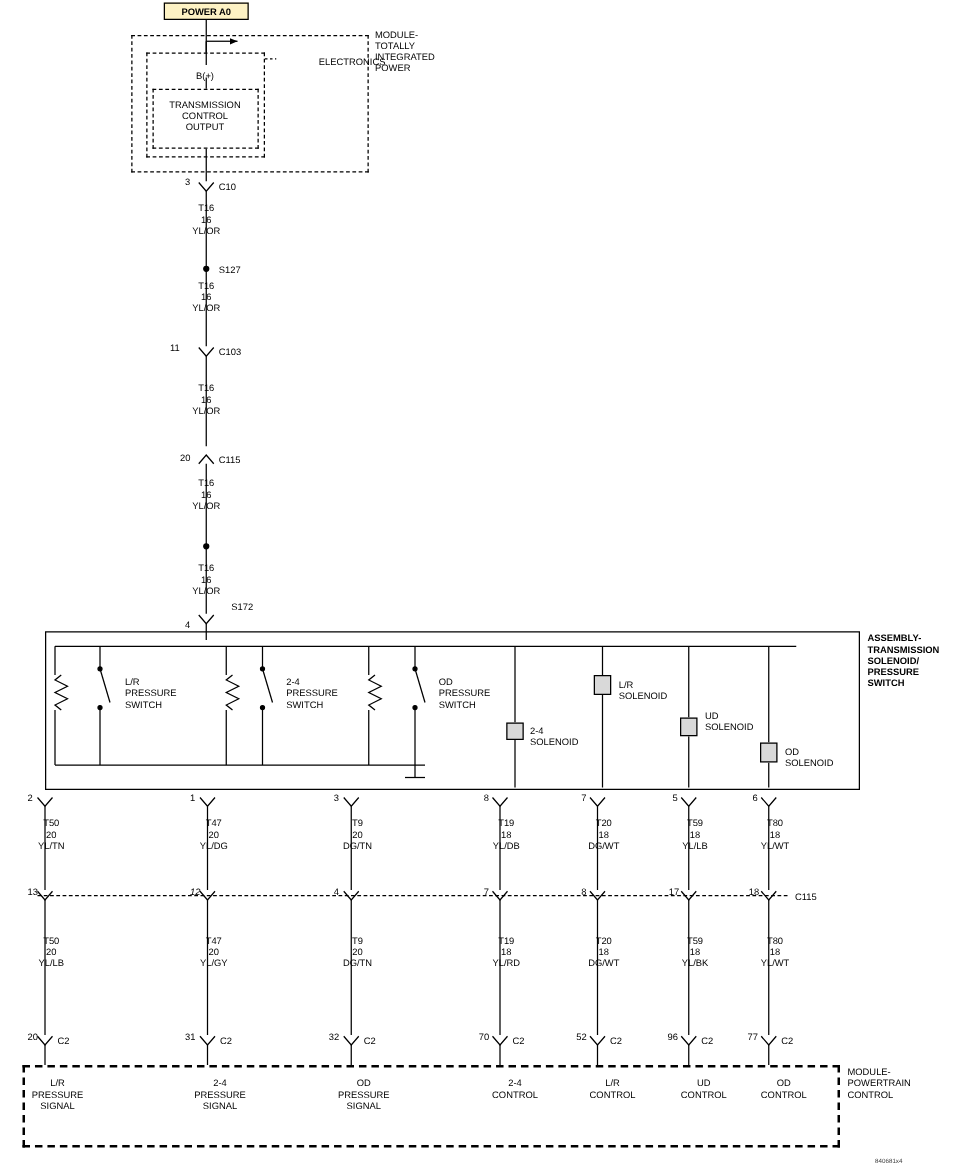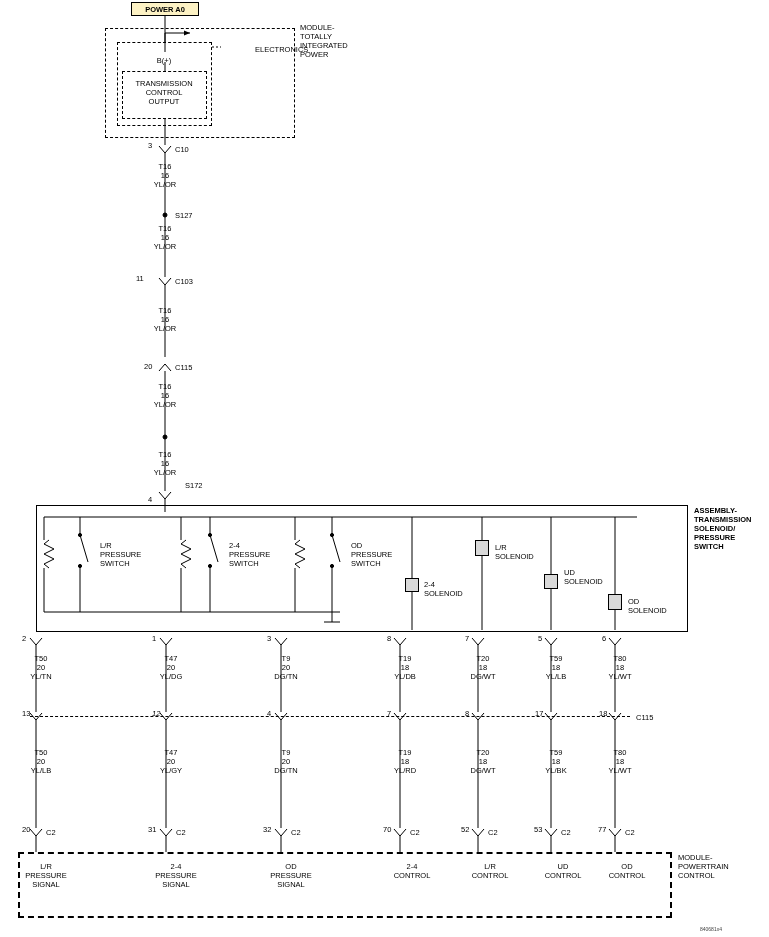--- a/index.html
+++ b/index.html
@@ -310,21 +310,21 @@
 CONTROL</div>
 
 <div class="lbl l" style="left:538px;top:634px;">5</div>
 <div class="lbl c" style="left:556px;top:654px;">T59
 18
 YL/LB</div>
 <div class="lbl l" style="left:535px;top:709px;">17</div>
 <div class="lbl c" style="left:556px;top:748px;">T59
 18
 YL/BK</div>
-<div class="lbl l" style="left:534px;top:825px;">53</div>
+<div class="lbl l" style="left:534px;top:825px;">96</div>
 <div class="lbl l" style="left:561px;top:828px;">C2</div>
 <div class="lbl c" style="left:563px;top:862px;">UD
 CONTROL</div>
 
 <div class="lbl l" style="left:602px;top:634px;">6</div>
 <div class="lbl c" style="left:620px;top:654px;">T80
 18
 YL/WT</div>
 <div class="lbl l" style="left:599px;top:709px;">18</div>
 <div class="lbl c" style="left:620px;top:748px;">T80

